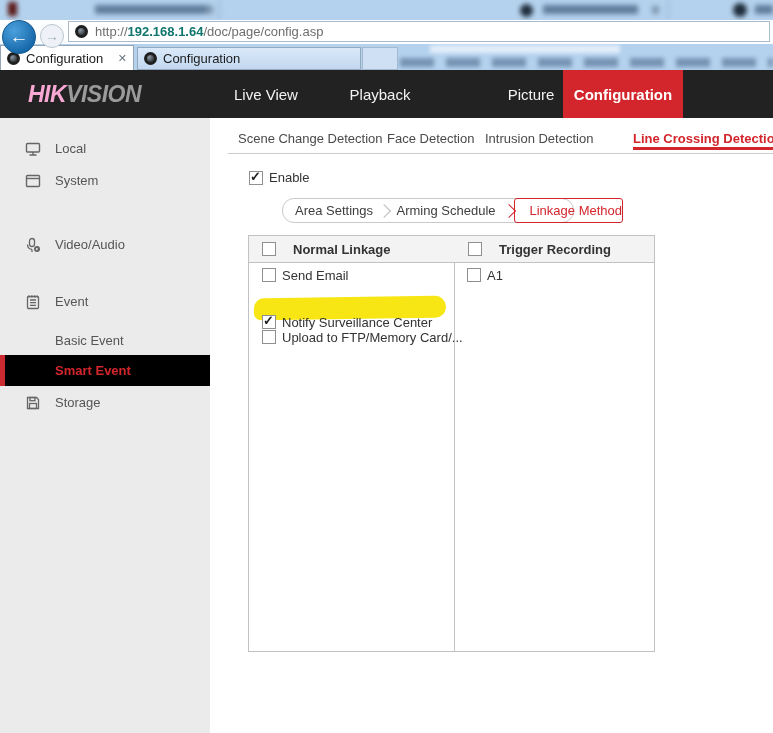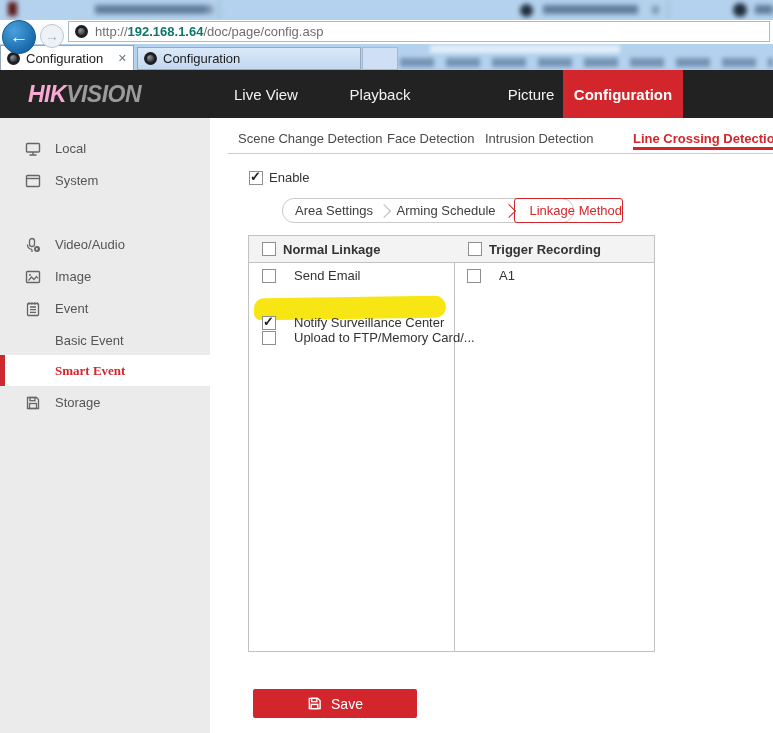--- a/index.html
+++ b/index.html
@@ -49,21 +49,21 @@
   .hnav{top:0;height:48px;display:flex;align-items:center;transform:translateX(-50%);
     font-size:15px;color:#f2f2f2;white-space:nowrap;}
   .hnav-active{left:563px;top:0;width:120px;height:48px;background:#d3262c;transform:none;
     display:flex;align-items:center;justify-content:center;font-weight:bold;font-size:15px;color:#fff;}
 
   
   .sidebar{left:0;top:118px;width:210px;height:615px;background:#ebebeb;}
   .side-item{position:absolute;left:0;width:210px;height:31px;display:flex;align-items:center;cursor:default;}
   .side-item .ic{position:absolute;left:25px;width:16px;height:16px;}
   .side-item .lbl{position:absolute;left:55px;font-size:13px;color:#555;}
-  .side-item.active{background:#ffffff;font-family:Liberation Serif, serif;}
+  .side-item.active{background:#000000;}
   .side-item.active .lbl{color:#d3262c;font-weight:bold;}
   .side-item.active::before{content:"";position:absolute;left:0;top:0;width:5px;height:31px;background:#cb2b30;}
 
   
   .ctab{position:absolute;top:131px;font-size:13px;color:#4a4a4a;white-space:nowrap;cursor:default;}
   .ctab.active{color:#d3262c;font-weight:bold;}
   .ctab-redline{left:633px;top:147px;width:140px;height:3px;background:#d3262c;}
   .ctab-grayline{left:228px;top:153px;width:545px;height:1px;background:#ccc;}
 
   
@@ -86,23 +86,23 @@
   .subtab-activebox{position:absolute;left:231px;top:-1px;width:109px;height:25px;
     border:1px solid #d3262c;border-radius:3px;box-sizing:border-box;
     display:flex;align-items:center;justify-content:flex-end;}
   .subtab-activebox .t{font-size:13px;color:#d3262c;}
 
   
   .ltable{left:248px;top:235px;width:407px;height:417px;border:1px solid #c2c2c2;box-sizing:border-box;}
   .ltable .vdiv{position:absolute;left:205px;top:0;width:1px;height:100%;background:#c2c2c2;}
   .lthead{position:absolute;left:0;top:0;width:100%;height:27px;background:#f3f3f3;
     border-bottom:1px solid #c2c2c2;box-sizing:border-box;}
-  .lthead .hc{position:absolute;top:0;height:26px;display:flex;align-items:center;gap:7px;padding-left:13px;}
+  .lthead .hc{position:absolute;top:0;height:26px;display:flex;align-items:center;gap:17px;padding-left:13px;}
   .lthead .hc .t{font-size:13px;font-weight:bold;color:#333;}
-  .lrow{position:absolute;display:flex;align-items:center;gap:18px;}
+  .lrow{position:absolute;display:flex;gap:6px;}
   .lrow .t{font-size:13px;color:#333;white-space:nowrap;position:relative;z-index:2;}
   .lrow .cb{position:relative;z-index:2;}
   .hl{position:absolute;left:5px;top:61px;width:192px;height:22px;background:#f7e614;
       border-radius:9px 12px 10px 8px;transform:rotate(-0.8deg) skewX(-4deg);z-index:1;}
 
   
   .save-btn{left:253px;top:689px;width:164px;height:29px;background:#d3262c;border-radius:2px;
     display:flex;align-items:center;justify-content:center;gap:9px;cursor:pointer;}
   .save-btn .t{color:#fff;font-size:14px;}
 
@@ -195,32 +195,22 @@
         <svg class="icon" width="16" height="16" viewBox="0 0 16 16" fill="none" stroke="#666" stroke-width="1.3">
           <rect x="4.5" y="1.5" width="5" height="8" rx="2.5"></rect>
           <path d="M2.5 7.5c0 3 2 4.8 4.5 4.8M7 12.5V15"></path>
           <circle cx="12" cy="12" r="3" fill="#666" stroke="none"></circle>
           <path d="M11.2 10.8l2 1.2-2 1.2z" fill="#fff" stroke="none"></path>
           </svg>
       </span>
       <span class="lbl">Video/Audio</span>
     </div>
 
-    <div class="side-item" style="top:143px;">
-      <span class="ic">
-        <svg class="icon" width="16" height="16" viewBox="0 0 16 16" fill="none" stroke="#666" stroke-width="1.4">
-          <rect x="1.5" y="2.5" width="13" height="11" rx="1"></rect>
-          <circle cx="5" cy="6" r="1" fill="#666" stroke="none"></circle>
-          <path d="M3.5 11.5l3-3.5 2.5 2.5 2.5-3 1.5 2" stroke-width="1.2"></path>
-          </svg>
-      </span>
-      <span class="lbl">Image</span>
-    </div>
-
-    <div class="side-item" style="top:175px;">
+
+    <div class="side-item" style="top:168px;">
       <span class="ic">
         <svg class="icon" width="16" height="16" viewBox="0 0 16 16" fill="none" stroke="#666" stroke-width="1.3">
           <rect x="2.5" y="2.5" width="11" height="12" rx="1"></rect>
           <path d="M3 2.5h10" stroke-dasharray="1.6 1.4" stroke-width="2"></path>
           <path d="M5 6h6M5 8.7h6M5 11.4h6"></path>
           </svg>
       </span>
       <span class="lbl">Event</span>
     </div>
 
@@ -293,24 +283,14 @@
       <span class="cb"></span>
       <span class="t">Upload to FTP/Memory Card/...</span>
     </div>
 
     <div class="lrow" style="left:218px;top:32px;">
       <span class="cb"></span>
       <span class="t">A1</span>
     </div>
   </div>
 
-  <div class="abs save-btn">
-    <span>
-      <svg class="icon" width="15" height="15" viewBox="0 0 16 16" fill="none" stroke="#fff" stroke-width="1.5">
-        <path d="M2.5 2.5h9l2.5 2.5v8.5h-11.5z"></path>
-        <rect x="5" y="2.5" width="5.5" height="3.5"></rect>
-        <rect x="4.5" y="9" width="7" height="4.5"></rect>
-        </svg>
-    </span>
-    <span class="t">Save</span>
-  </div>
 
 </div>
 
 </body></html>

